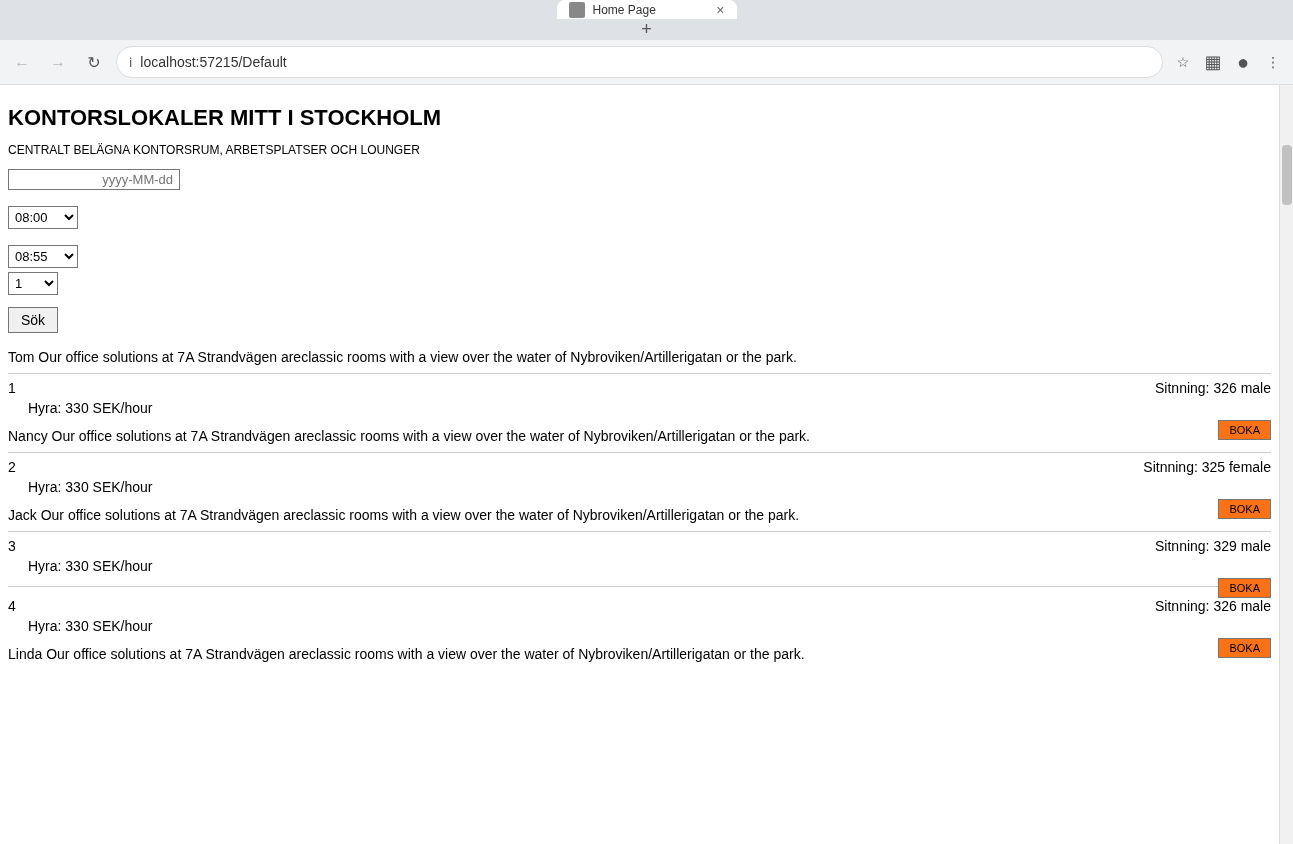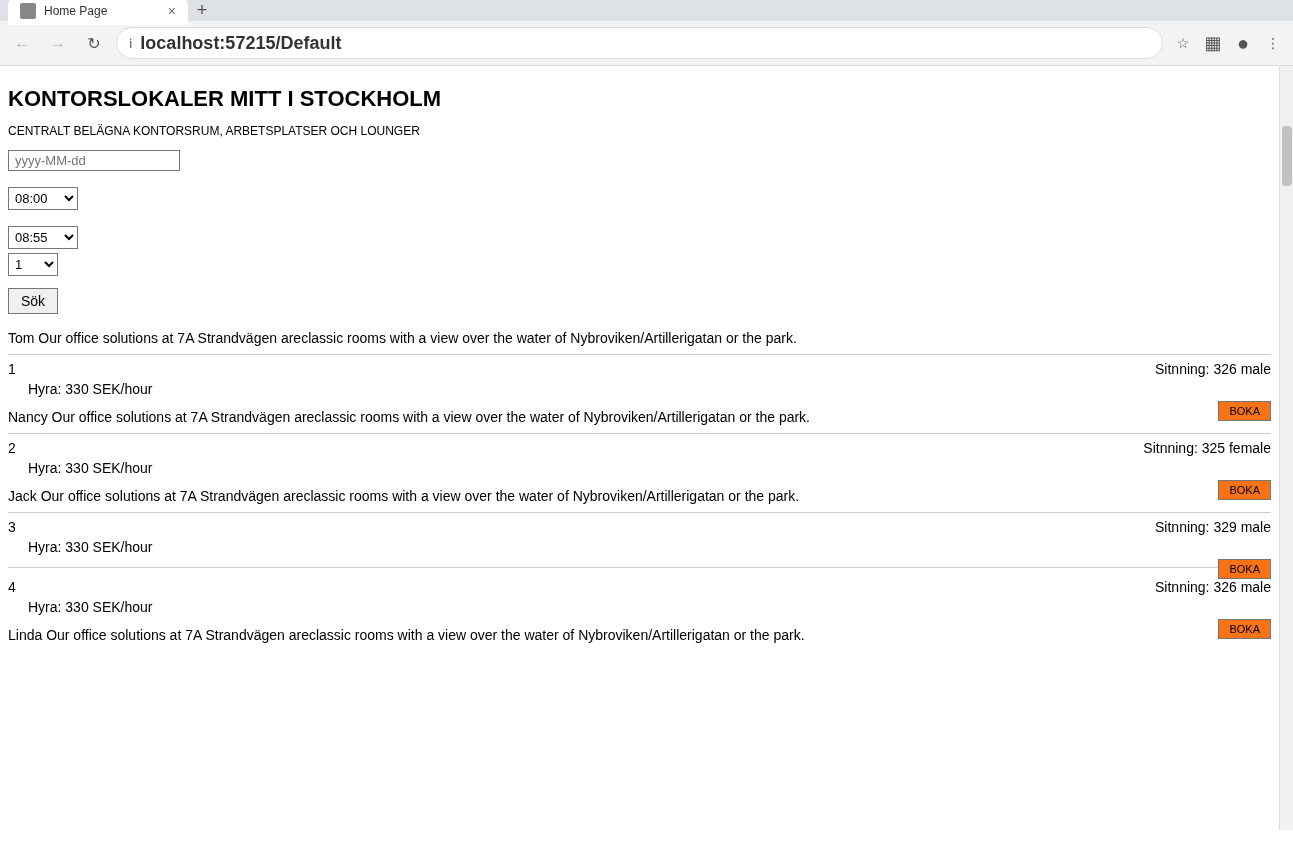--- a/index.html
+++ b/index.html
@@ -17,23 +17,24 @@
 
     
     .browser-chrome {
       background: #f1f3f4;
       border-bottom: 1px solid #ddd;
     }
 
     .tab-bar {
       display: flex;
       align-items: center;
-      height: 21px;
+      height: 40px;
       padding: 0 8px;
       background: #dee1e6;
+      flex-direction: column;
     }
 
     .tab {
       display: flex;
       align-items: center;
       background: #fff;
       height: 28px;
       padding: 0 12px;
       border-radius: 8px 8px 0 0;
       font-size: 12px;
@@ -101,23 +102,22 @@
       background: #fff;
       border: 1px solid #ddd;
       border-radius: 20px;
       padding: 0 12px;
       height: 32px;
       gap: 8px;
     }
 
     .url-text {
       flex: 1;
-      font-size: 18px;
+      font-size: 14px;
       color: #333;
-      font-weight: bold;
     }
 
     .browser-actions {
       display: flex;
       align-items: center;
       gap: 6px;
     }
 
     .browser-action-btn {
       width: 24px;
@@ -176,20 +176,21 @@
     }
 
     .date-input {
       display: block;
       border: 1px solid #767676;
       padding: 2px 6px;
       font-size: 13px;
       margin-bottom: 4px;
       width: 172px;
       color: #757575;
+      text-align: right;
     }
 
     .time-select {
       display: block;
       border: 1px solid #767676;
       padding: 2px 2px;
       font-size: 13px;
       margin-bottom: 4px;
       background: #fff;
       min-width: 70px;

